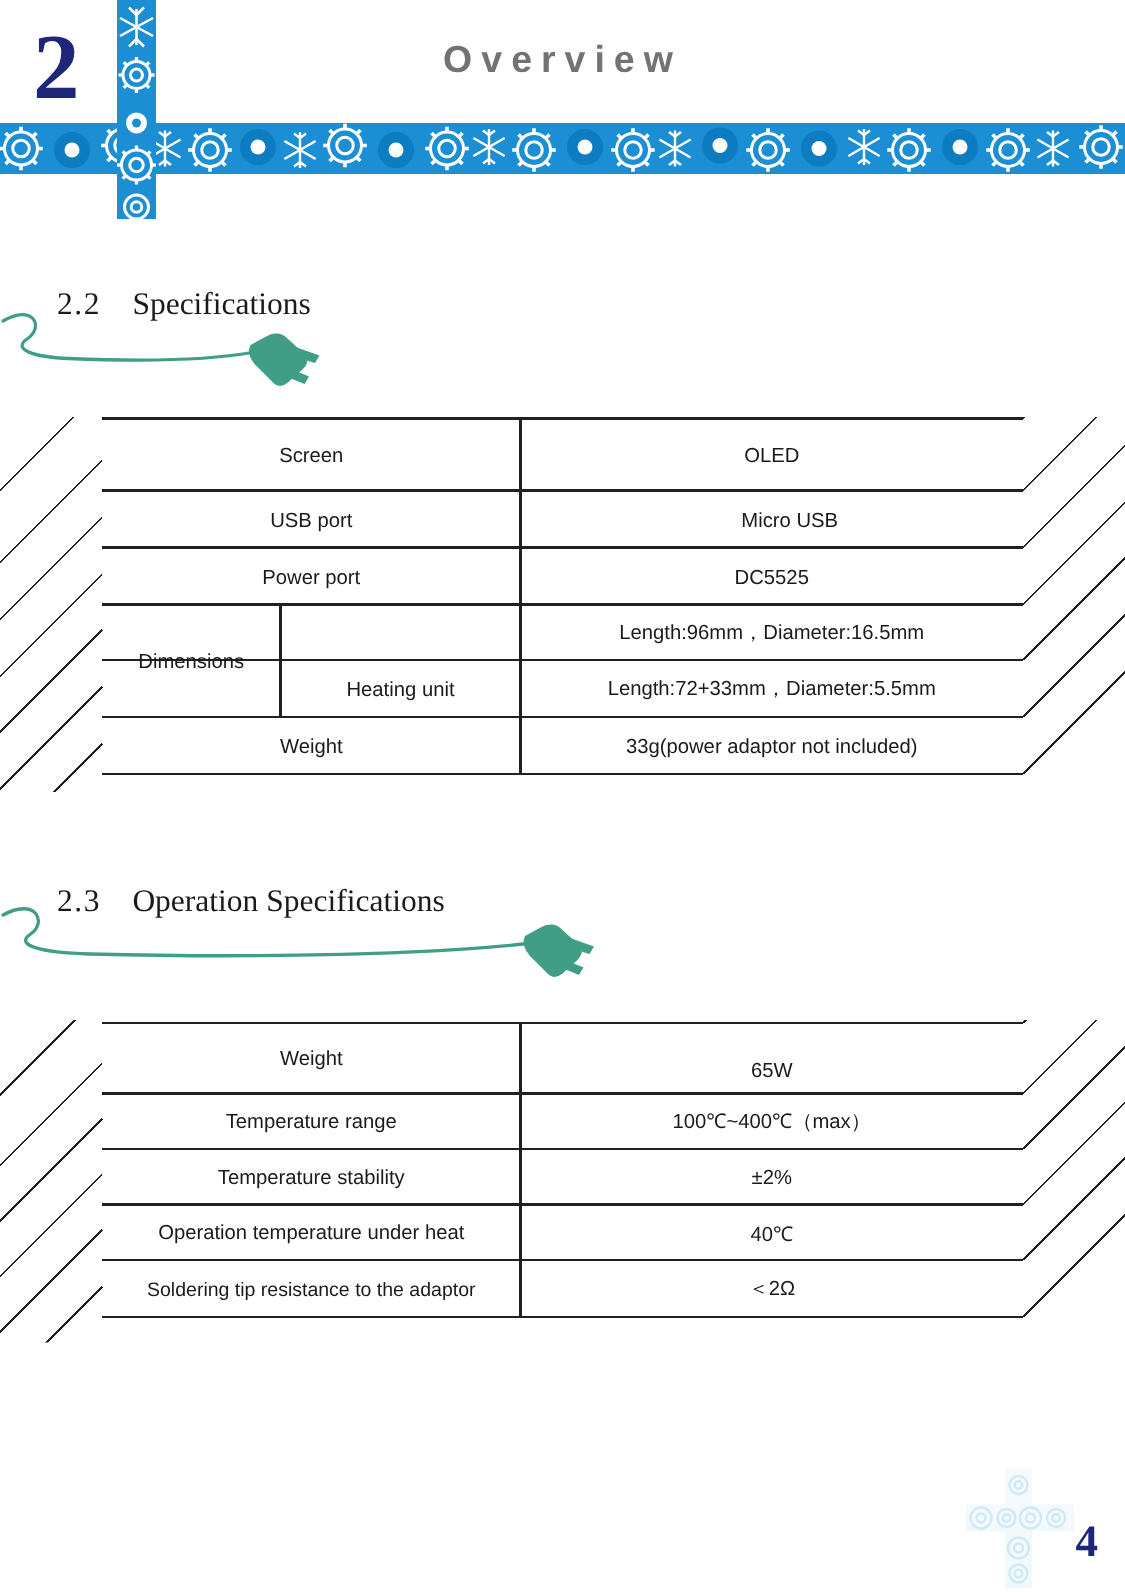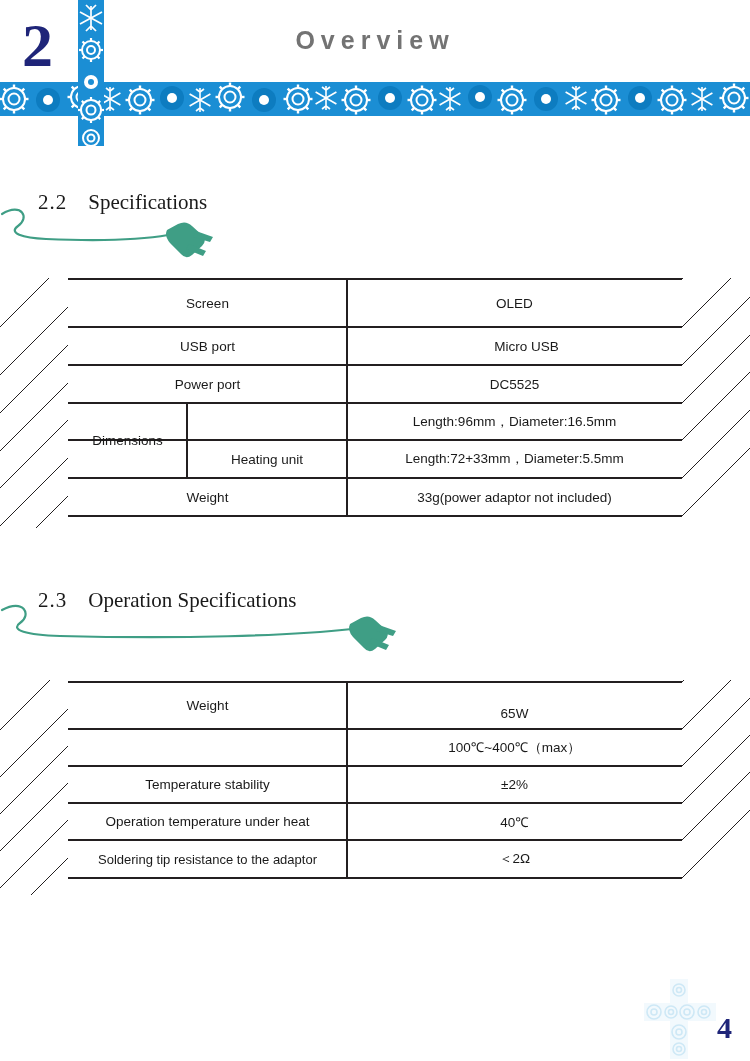--- a/index.html
+++ b/index.html
@@ -338,20 +338,21 @@
         <path d="M68 160 L682 160"></path>
         <path d="M682 160 L790 52"></path>
       <path d="M-40 286 L68 178"></path>
         <path d="M68 198 L682 198"></path>
         <path d="M682 198 L790 90"></path>
       <path d="M347 2 L347 198"></path>
     </g>
   </svg>
 
   <div class="cell" style="left:68px; top:2px;   width:279px; height:47px;">Weight</div>
+  <div class="cell" style="left:68px; top:49px;  width:279px; height:37px;">Temperature range</div>
   <div class="cell" style="left:68px; top:86px;  width:279px; height:37px;">Temperature stability</div>
   <div class="cell" style="left:68px; top:123px; width:279px; height:37px;">Operation temperature under heat</div>
   <div class="cell narrow" style="left:68px; top:160px; width:279px; height:38px;">Soldering tip resistance to the adaptor</div>
 
   <div class="cell" style="left:347px; top:2px;   width:335px; height:62px;">65W</div>
   <div class="cell" style="left:347px; top:49px;  width:335px; height:37px;">100℃~400℃（max）</div>
   <div class="cell" style="left:347px; top:86px;  width:335px; height:37px;">±2%</div>
   <div class="cell" style="left:347px; top:123px; width:335px; height:37px;">40℃</div>
   <div class="cell" style="left:347px; top:160px; width:335px; height:38px;">＜2Ω</div>
 </div>

